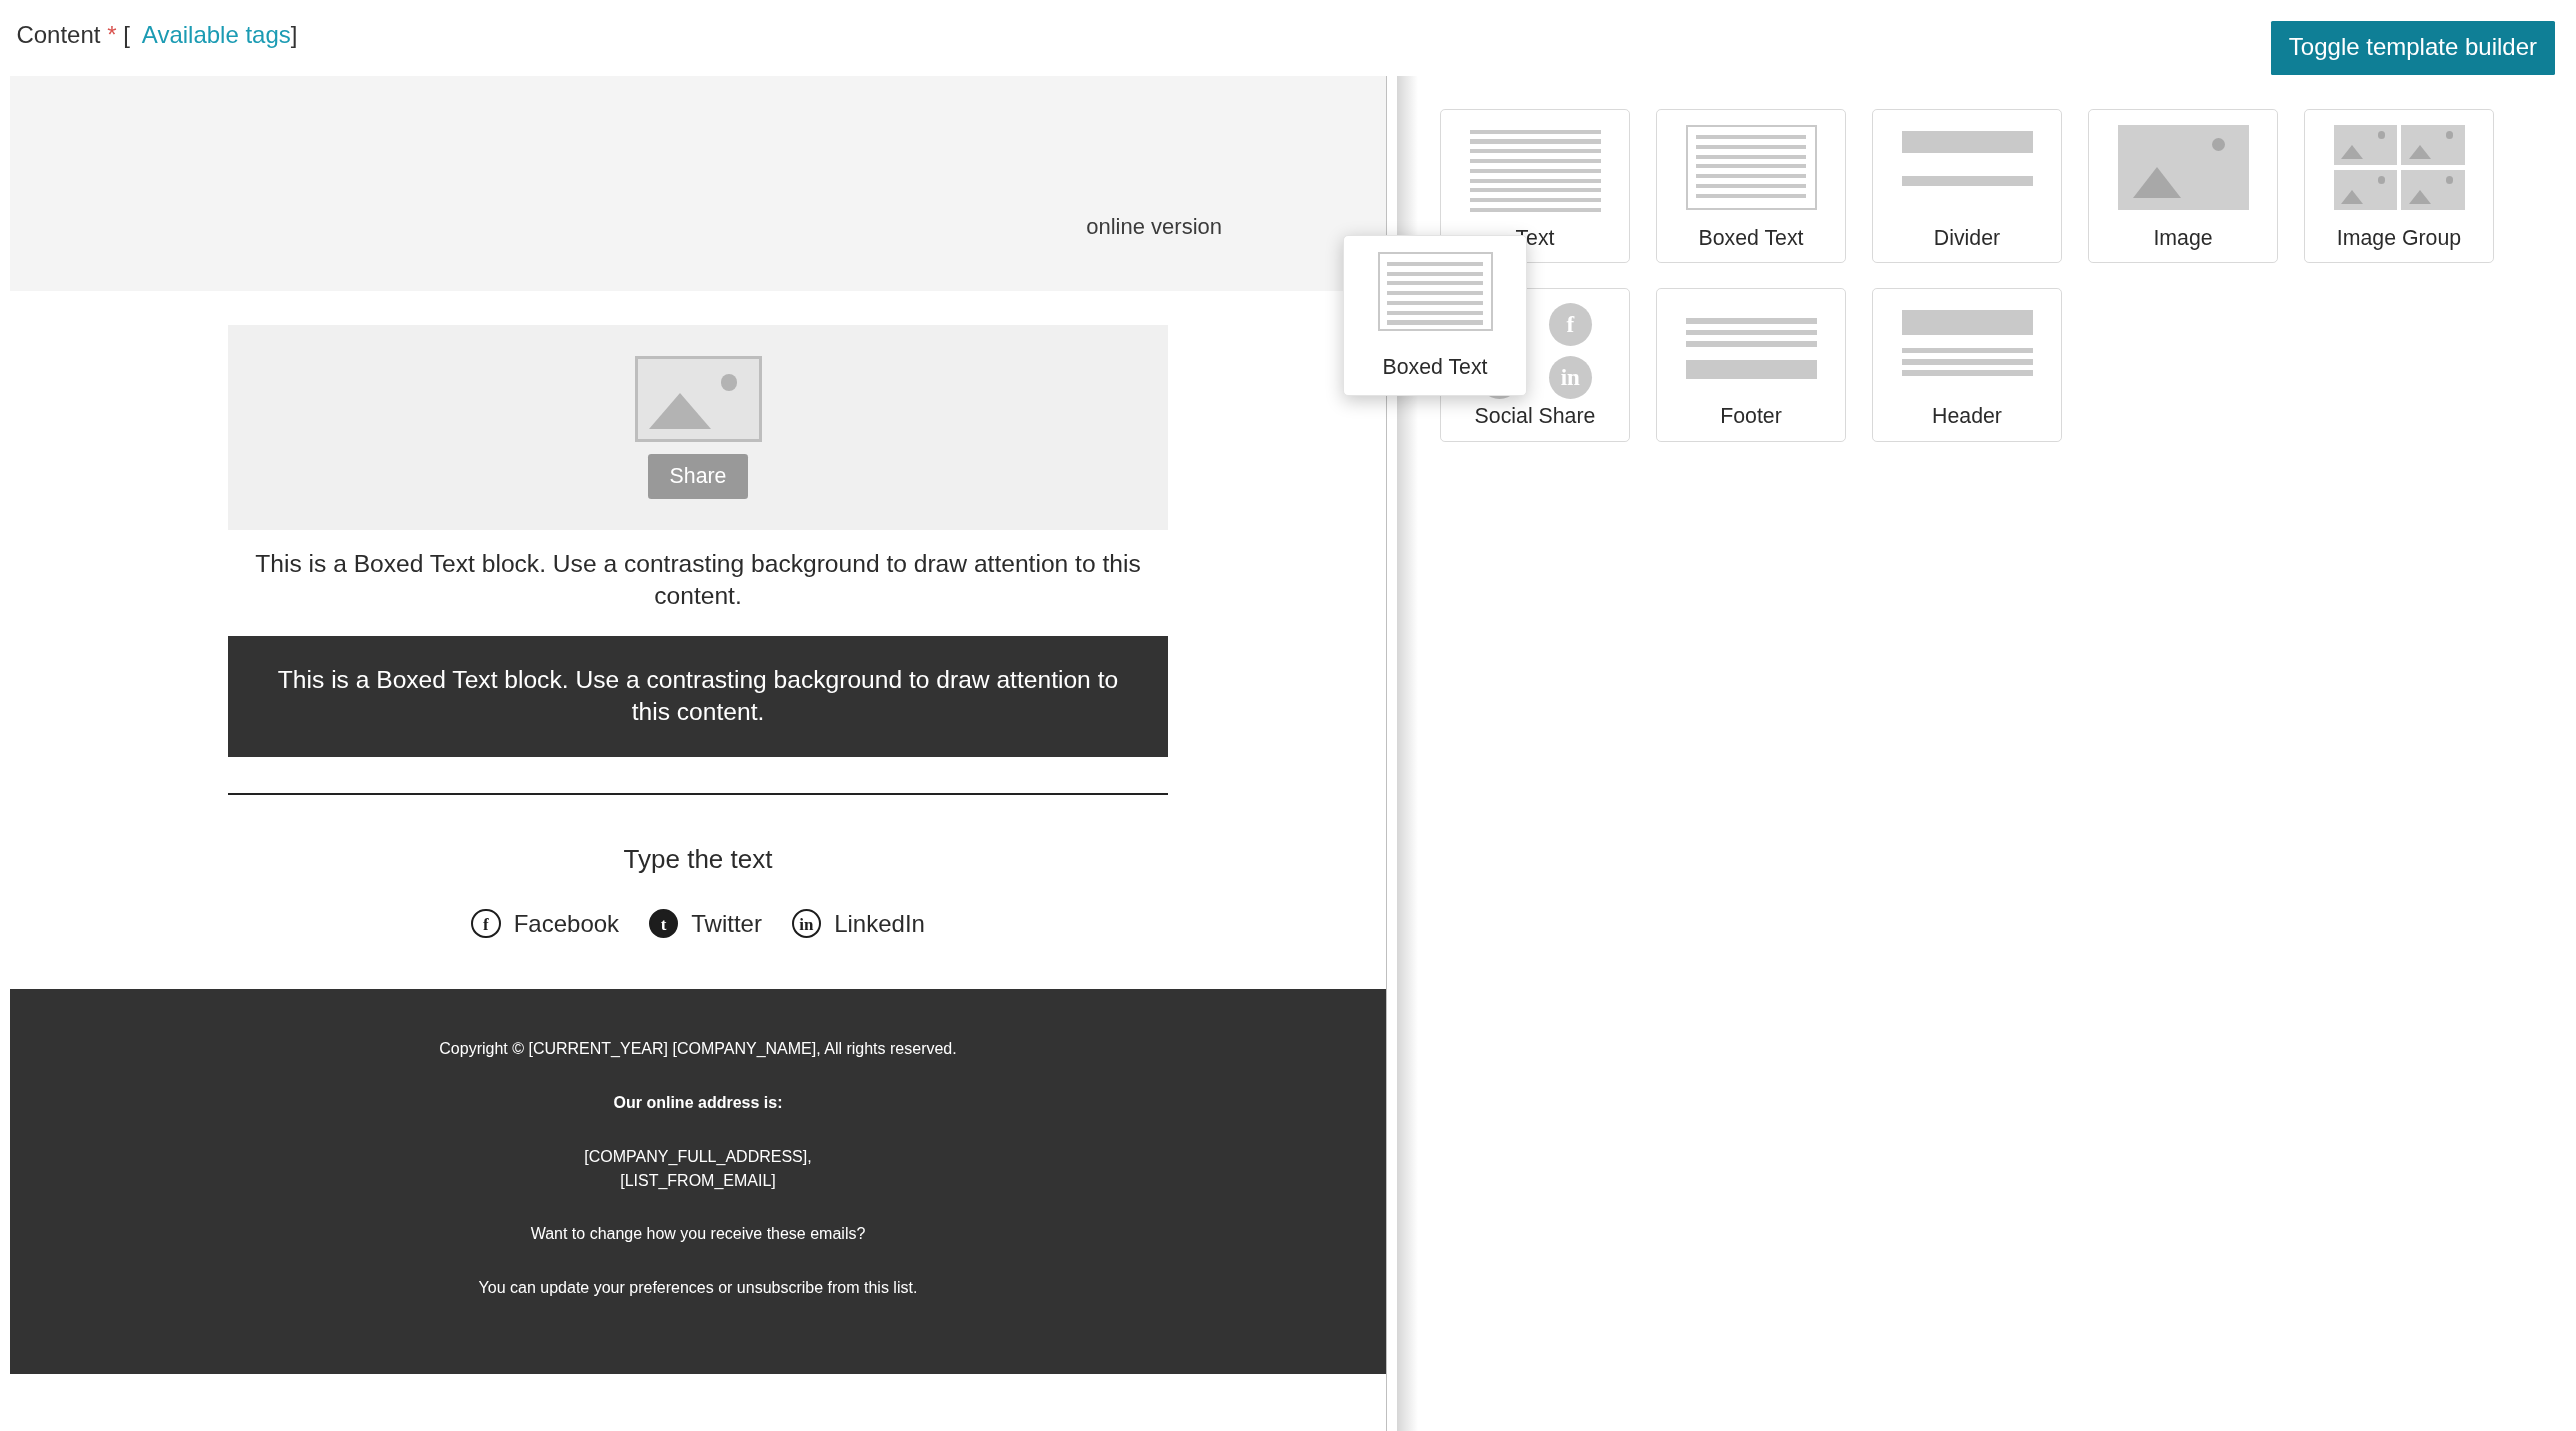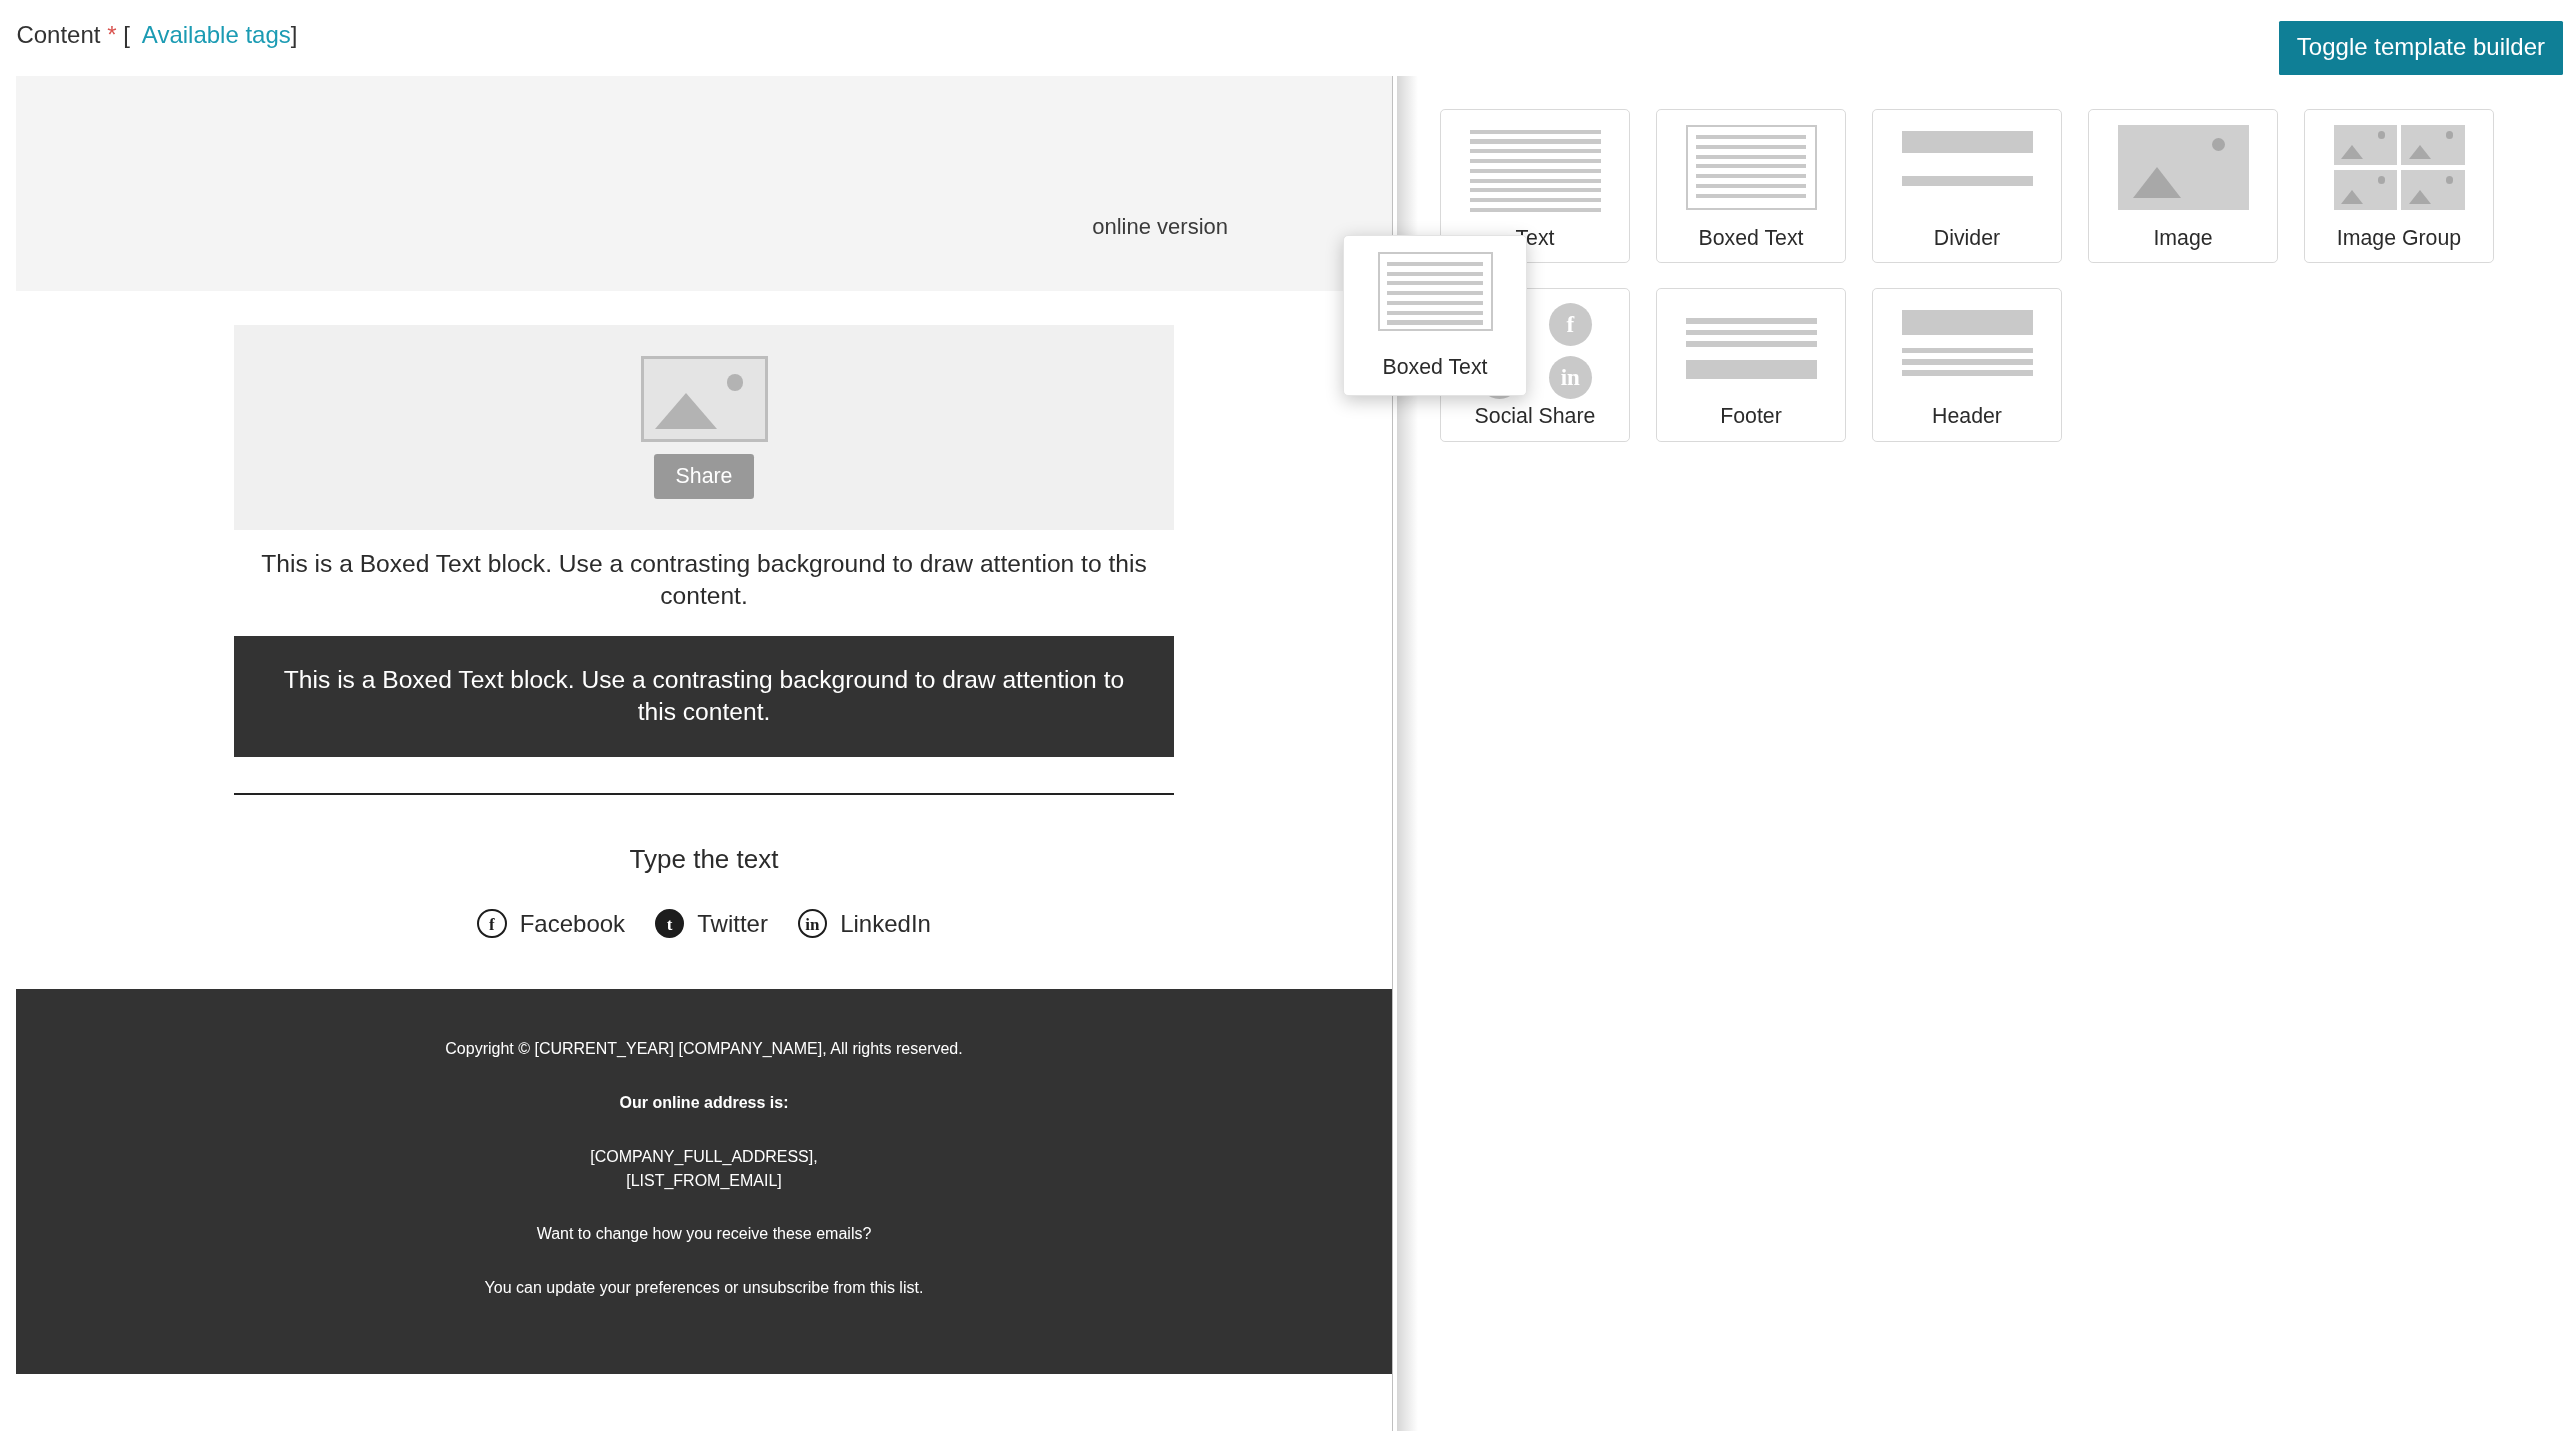--- a/index.html
+++ b/index.html
@@ -18,31 +18,31 @@
   }
   .content-label {
     position: absolute; left: 16.4px; top: 21.3px;
     font-size: 24px; color: #333; white-space: nowrap;
   }
   .req-star { color: #d9534f; }
   .avail-tags { color: #1b9bb3; cursor: pointer; margin-left: 12px; }
   .bracket { color: #333; }
 
   .toggle-builder {
-    position: absolute; right: 13px; top: 21.3px;
+    position: absolute; right: 21px; top: 21.3px;
     background: #0f7f96; color: #fff;
     font-size: 24px; line-height: 1;
     padding: 14px 18px 15.6px 18px;
     border: none; border-radius: 1.6px;
     cursor: pointer; white-space: nowrap;
   }
 
   
   .editor {
-    position: absolute; left: 16px; top: 76px;
+    position: absolute; left: 10px; top: 76px;
     width: 1377px; height: 1356px;
     background: #fff;
     border-right: 1.6px solid #bfbfbf;
     overflow: hidden;
   }
   .email-head {
     height: 215px; background: #f4f4f4;
     position: relative;
   }
   .online-version {

